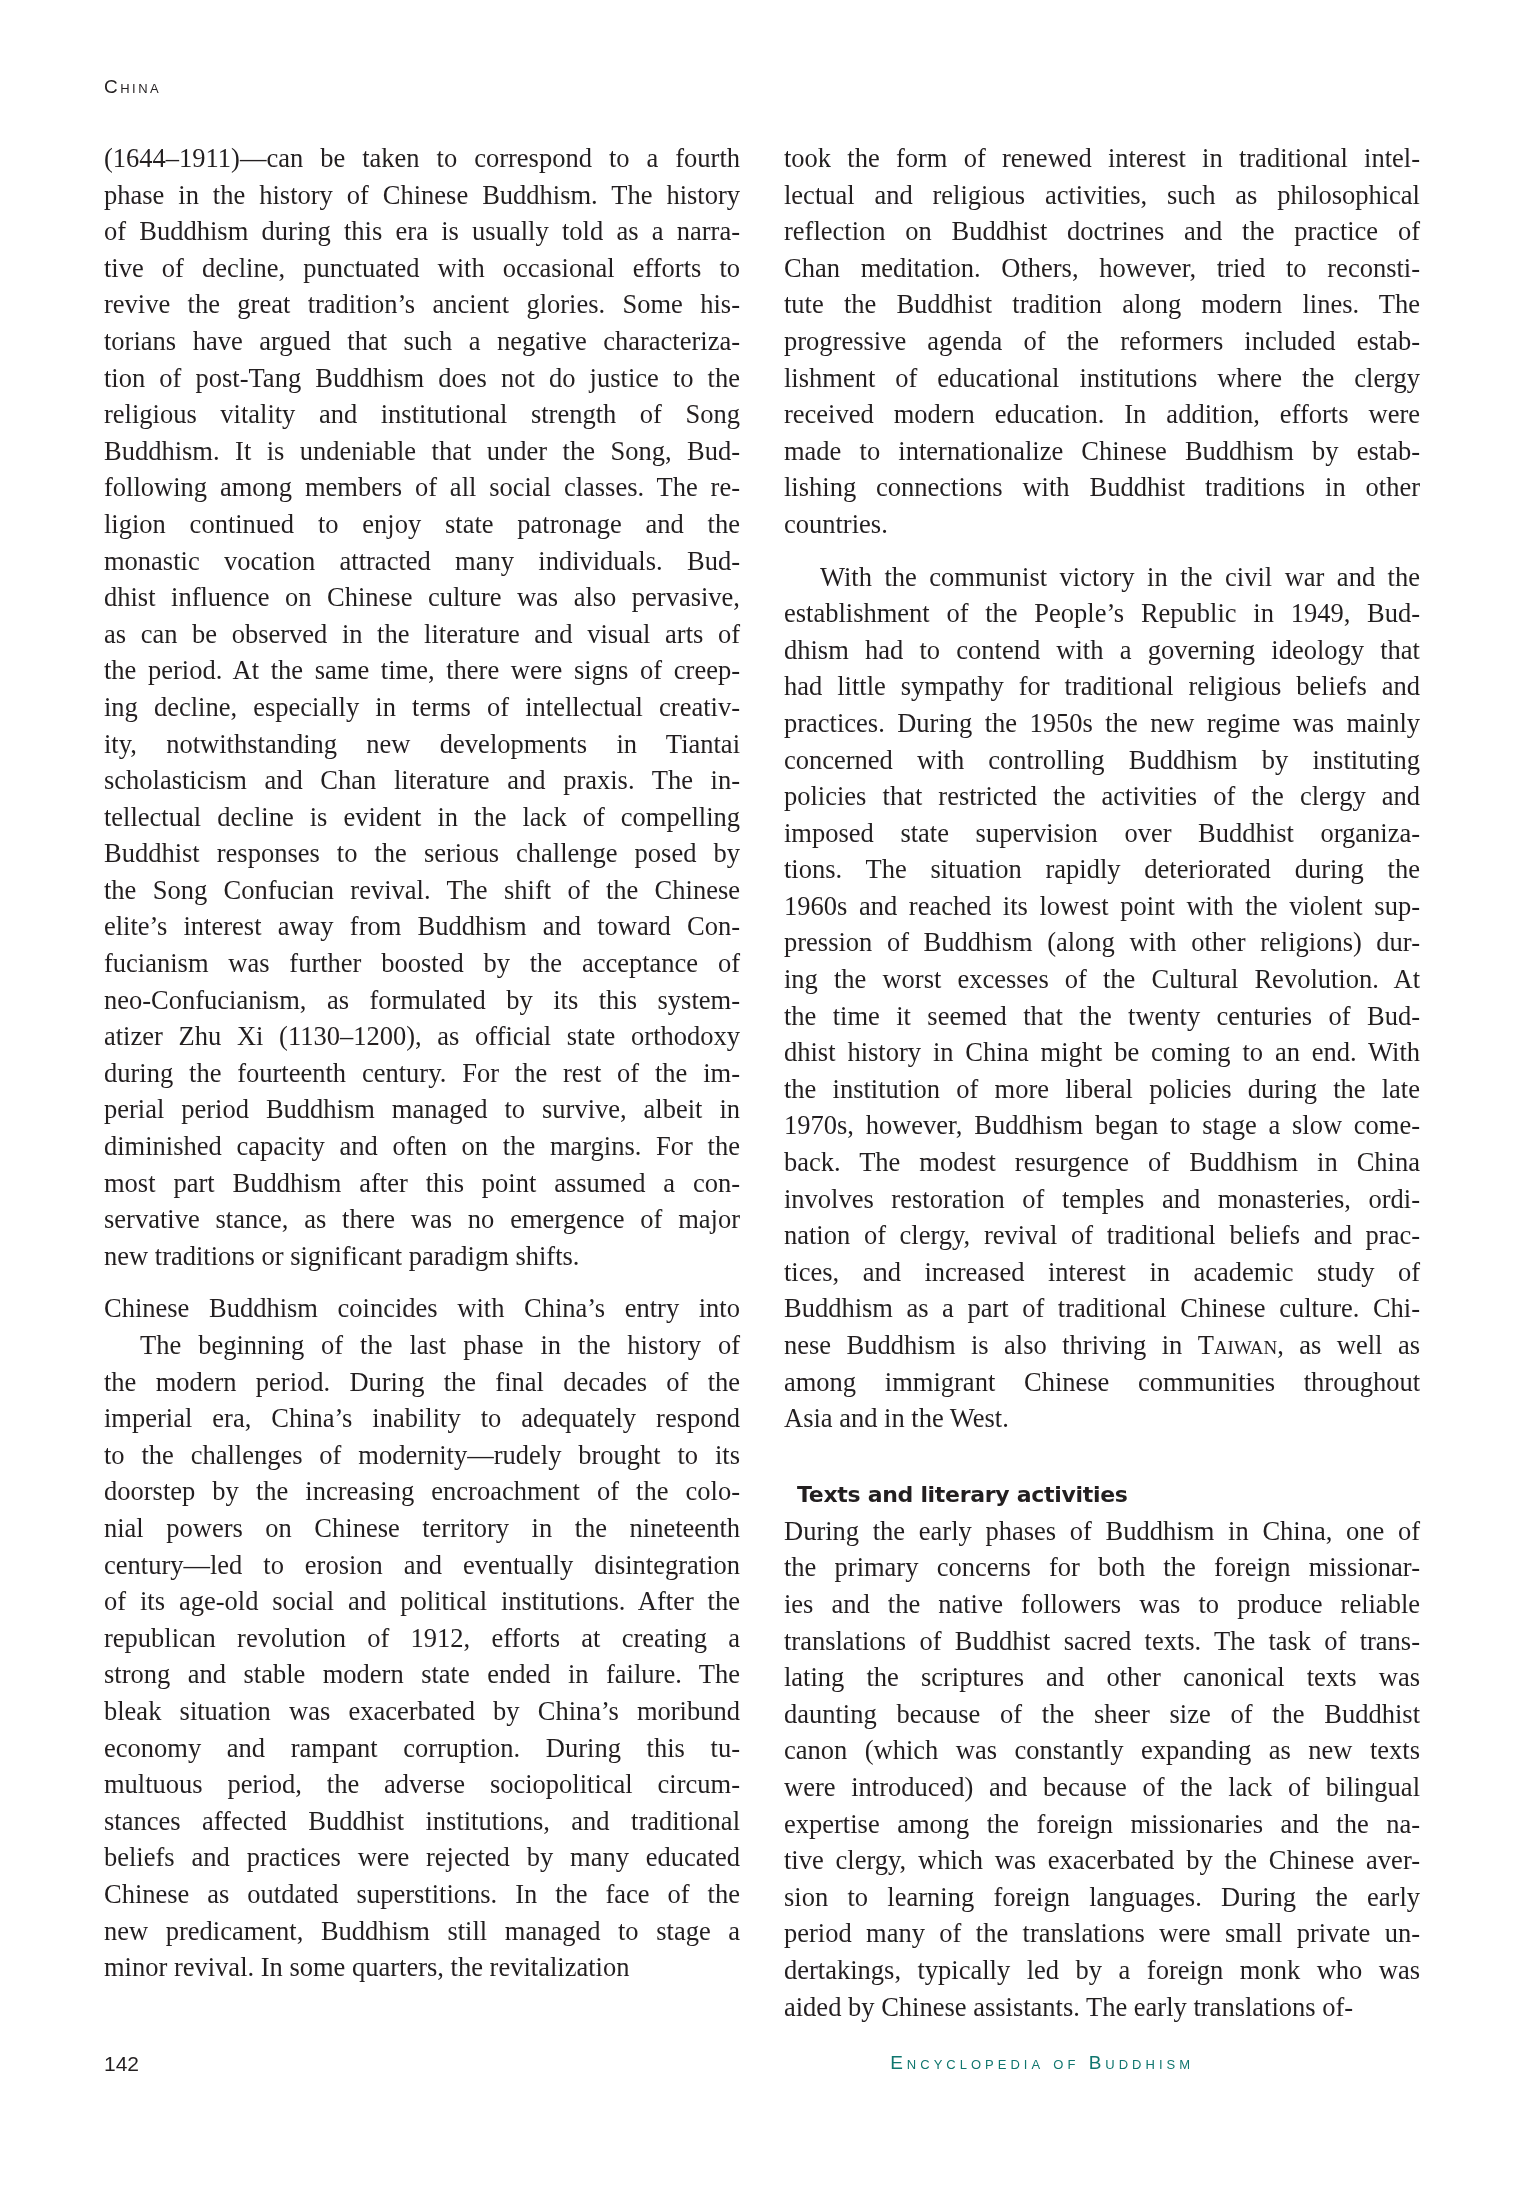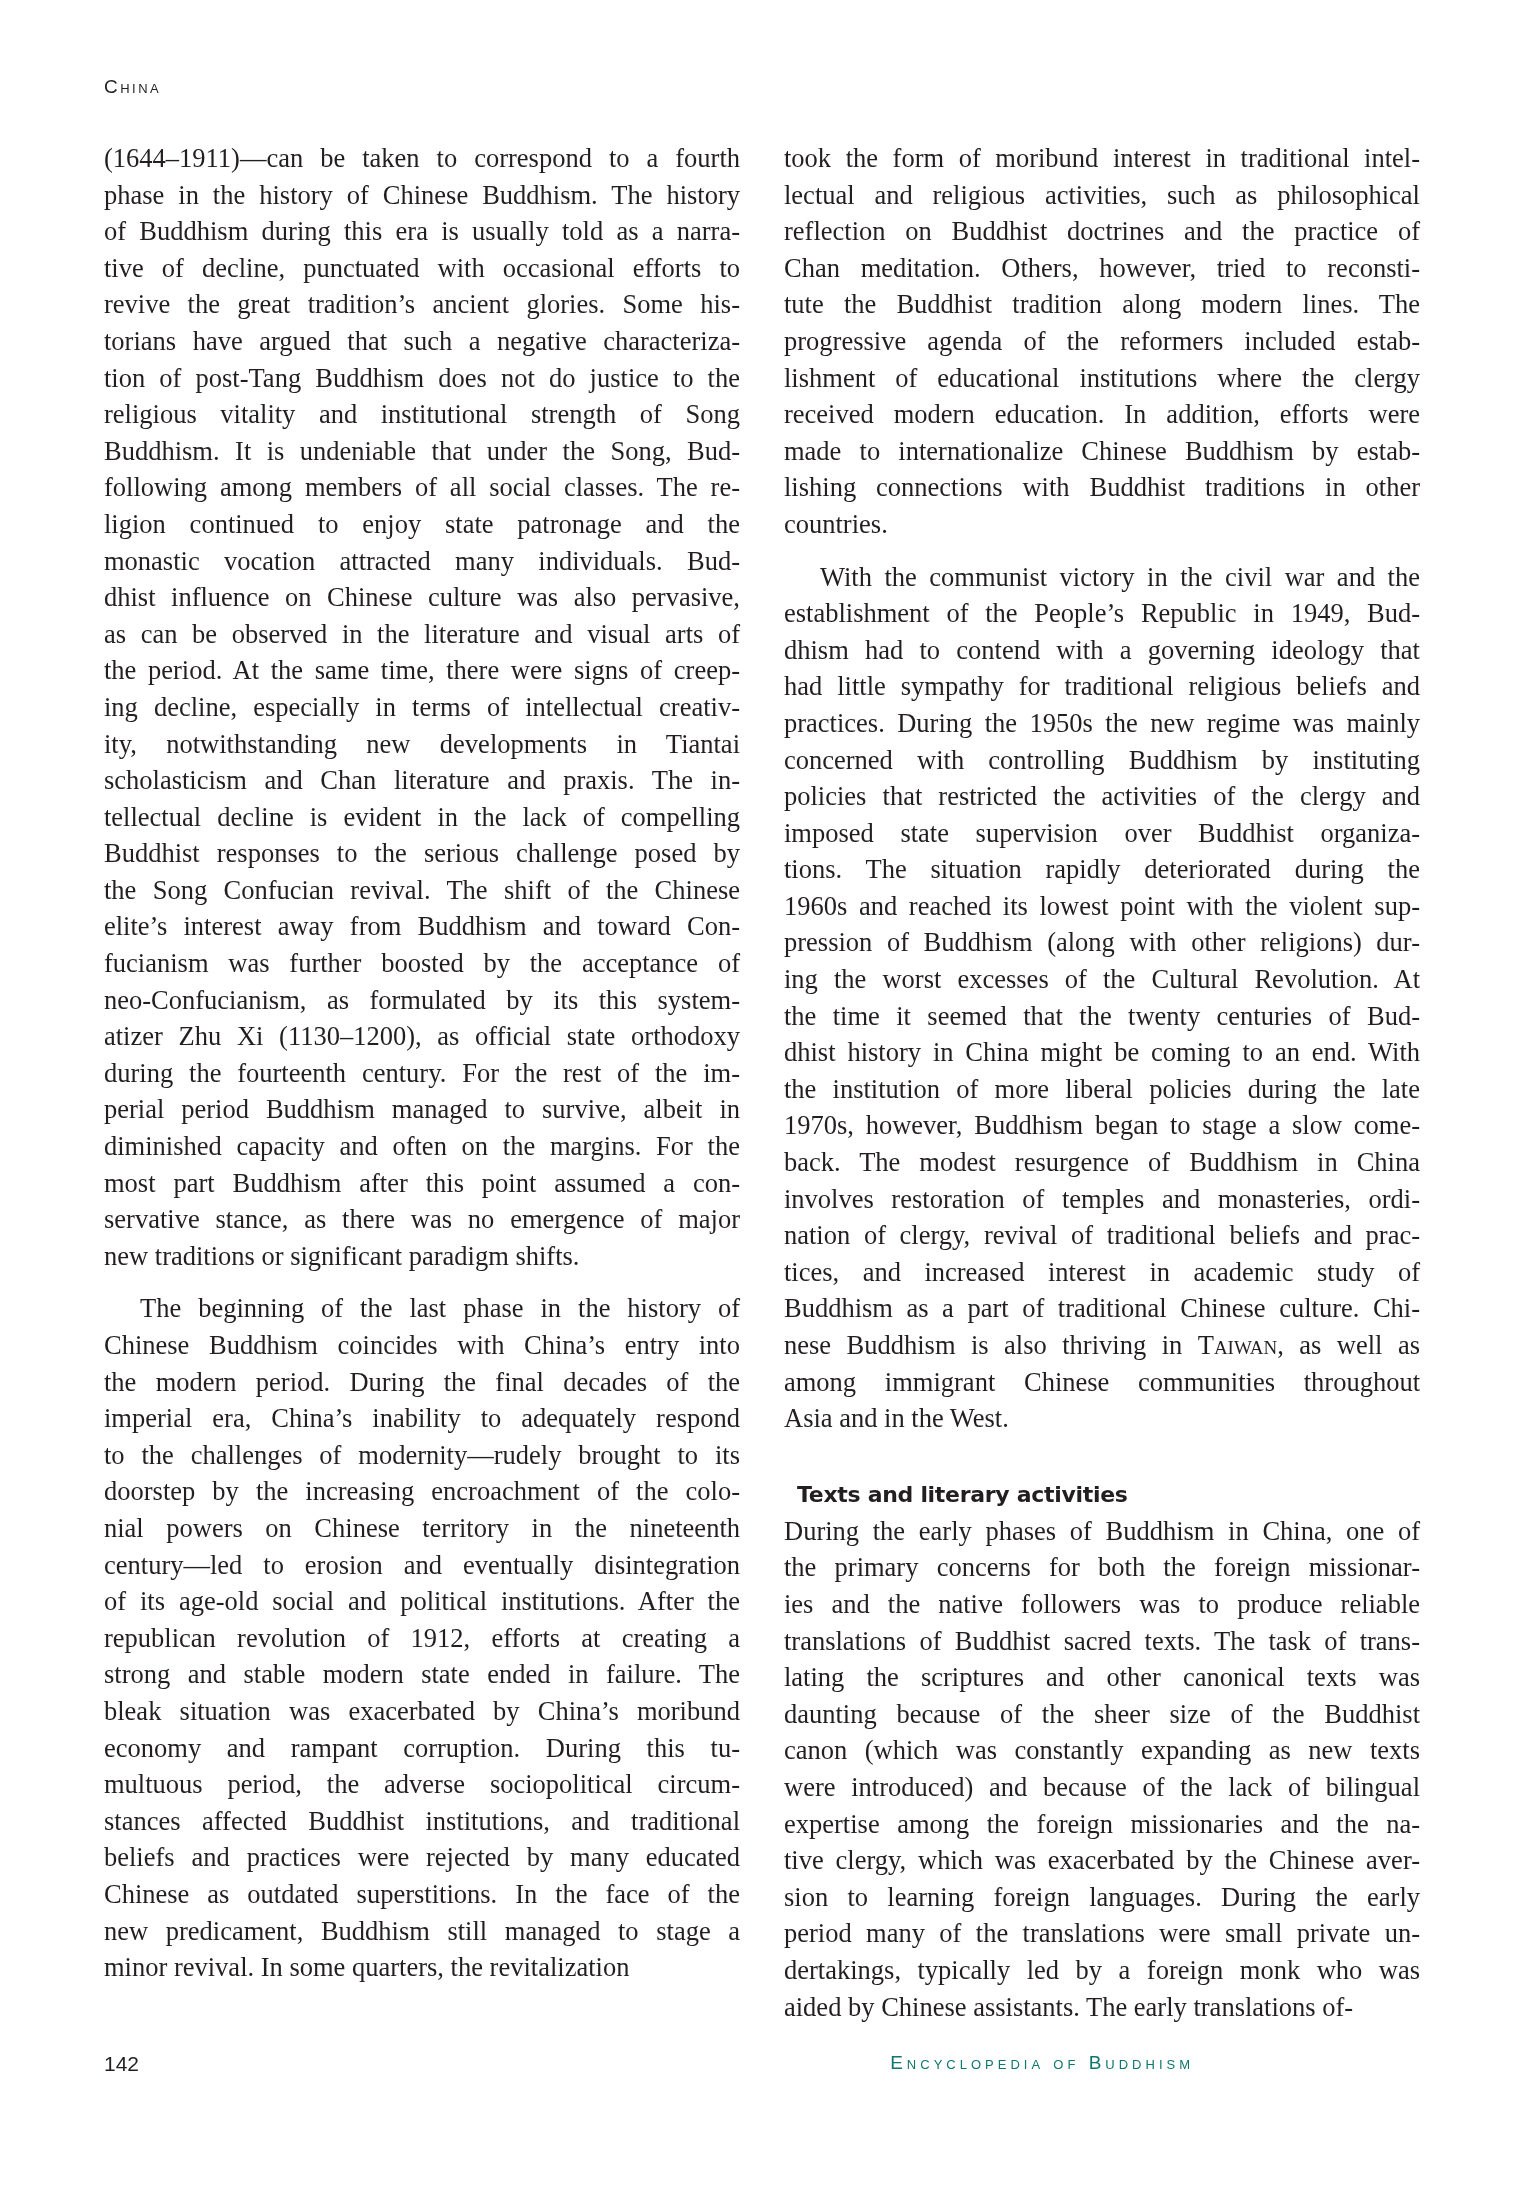--- a/index.html
+++ b/index.html
@@ -72,22 +72,22 @@
         <span class="line">atizer Zhu Xi (1130–1200), as official state orthodoxy</span>
         <span class="line">during the fourteenth century. For the rest of the im-</span>
         <span class="line">perial period Buddhism managed to survive, albeit in</span>
         <span class="line">diminished capacity and often on the margins. For the</span>
         <span class="line">most part Buddhism after this point assumed a con-</span>
         <span class="line">servative stance, as there was no emergence of major</span>
         <span class="line last">new traditions or significant paradigm shifts.</span>
       </div>
       <span class="para-gap"></span>
       <div>
+        <span class="line">Chinese Buddhism coincides with China’s entry into</span>
         <span class="line indent">The beginning of the last phase in the history of</span>
-        <span class="line">Chinese Buddhism coincides with China’s entry into</span>
         <span class="line">the modern period. During the final decades of the</span>
         <span class="line">imperial era, China’s inability to adequately respond</span>
         <span class="line">to the challenges of modernity—rudely brought to its</span>
         <span class="line">doorstep by the increasing encroachment of the colo-</span>
         <span class="line">nial powers on Chinese territory in the nineteenth</span>
         <span class="line">century—led to erosion and eventually disintegration</span>
         <span class="line">of its age-old social and political institutions. After the</span>
         <span class="line">republican revolution of 1912, efforts at creating a</span>
         <span class="line">strong and stable modern state ended in failure. The</span>
         <span class="line">bleak situation was exacerbated by China’s moribund</span>
@@ -95,21 +95,21 @@
         <span class="line">multuous period, the adverse sociopolitical circum-</span>
         <span class="line">stances affected Buddhist institutions, and traditional</span>
         <span class="line">beliefs and practices were rejected by many educated</span>
         <span class="line">Chinese as outdated superstitions. In the face of the</span>
         <span class="line">new predicament, Buddhism still managed to stage a</span>
         <span class="line last">minor revival. In some quarters, the revitalization</span>
       </div>
     </div>
   <div class="column col-right">
       <div>
-        <span class="line">took the form of moribund interest in traditional intel-</span>
+        <span class="line">took the form of renewed interest in traditional intel-</span>
         <span class="line">lectual and religious activities, such as philosophical</span>
         <span class="line">reflection on Buddhist doctrines and the practice of</span>
         <span class="line">Chan meditation. Others, however, tried to reconsti-</span>
         <span class="line">tute the Buddhist tradition along modern lines. The</span>
         <span class="line">progressive agenda of the reformers included estab-</span>
         <span class="line">lishment of educational institutions where the clergy</span>
         <span class="line">received modern education. In addition, efforts were</span>
         <span class="line">made to internationalize Chinese Buddhism by estab-</span>
         <span class="line">lishing connections with Buddhist traditions in other</span>
         <span class="line last">countries.</span>

